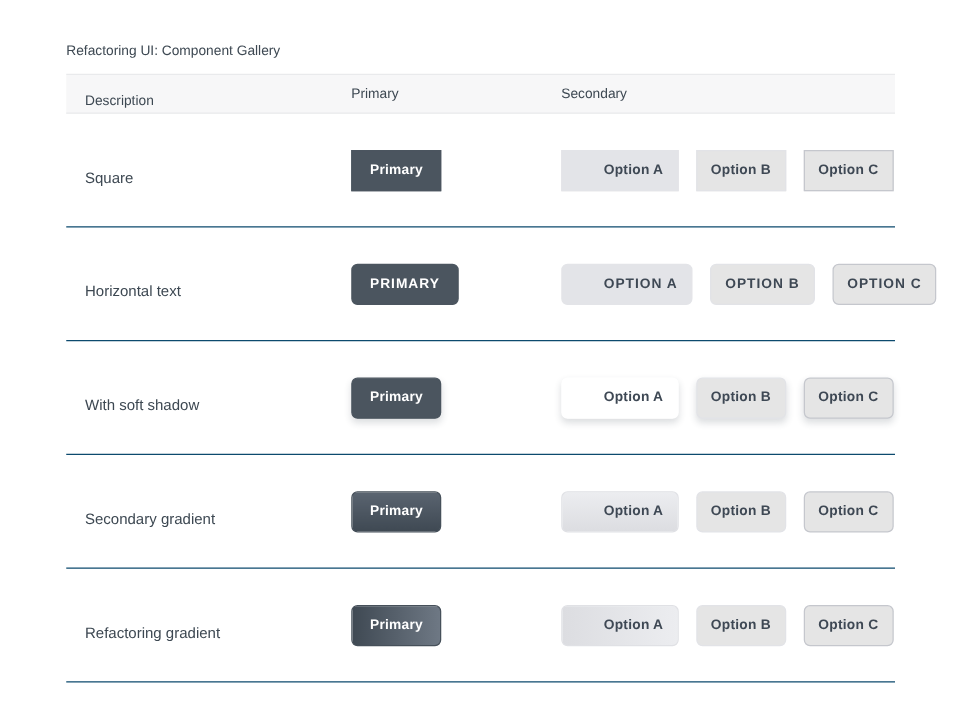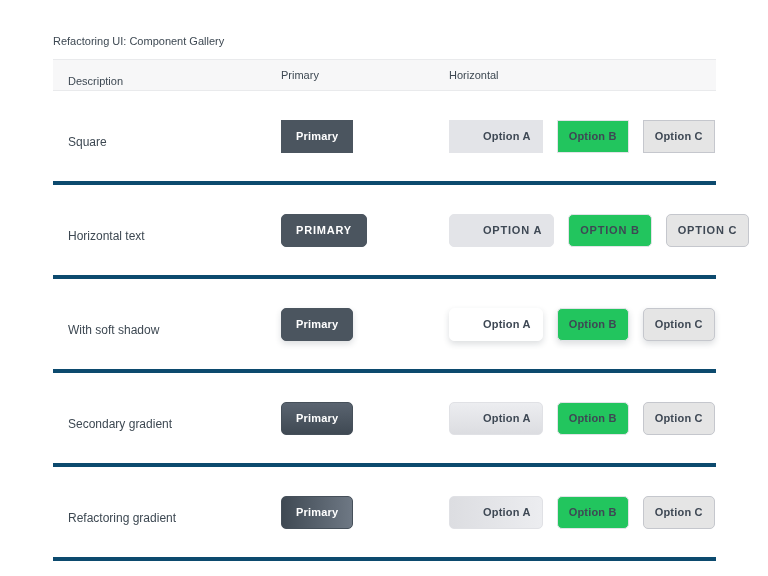--- a/index.html
+++ b/index.html
@@ -44,21 +44,21 @@
     height: 30px;
   }
   .header-cell {
     font-size: 11px;
     color: #3d4852;
     font-weight: 400;
   }
   .header-cell:first-child, .desc-cell { padding-left: 15px; margin-top: 12px; }
   .body-row {
     height: 90px;
-    border-bottom: 4px solid #0c4a6e;
+    border-bottom: 1px solid #0c4a6e;
   }
   .desc-cell {
     font-size: 12px;
     color: #3d4852;
   }
   .secondary-cell {
     display: flex;
     gap: 14px;
     align-items: center;
   }
@@ -78,21 +78,21 @@
     line-height: 1;
     white-space: nowrap;
   }
   .btn-primary {
     background: #4b555f;
     color: #ffffff;
     border-color: #4b555f;
     padding: 10px 14px;
   }
   .btn-a { background: #e3e4e8; border-color: #e3e4e8; padding-left: 33px; }
-  .btn-b { background: #22c55e; border-color: #e2e3e7; }
+  .btn-b { background: #e5e5e5; border-color: #e2e3e7; }
   .btn-c { background: #e5e5e5; border-color: #c5c7cd; }
 
   
   .row-square .btn { border-radius: 0; }
 
   
   .row-uppercase .btn {
     border-radius: 5px;
     letter-spacing: 0.8px;
   }
@@ -132,21 +132,21 @@
 <div class="viewport">
   <div class="container">
 
     <h1 class="page-title">Refactoring UI: Component Gallery</h1>
 
     <div class="gallery-table">
 
       <div class="grid-row header-row">
         <div class="header-cell">Description</div>
         <div class="header-cell">Primary</div>
-        <div class="header-cell">Horizontal</div>
+        <div class="header-cell">Secondary</div>
       </div>
 
       <div class="grid-row body-row row-square">
         <div class="desc-cell">Square</div>
         <div>
           <button class="btn btn-primary">Primary</button>
         </div>
         <div class="secondary-cell">
           <button class="btn btn-a">Option A</button>
           <button class="btn btn-b">Option B</button>

